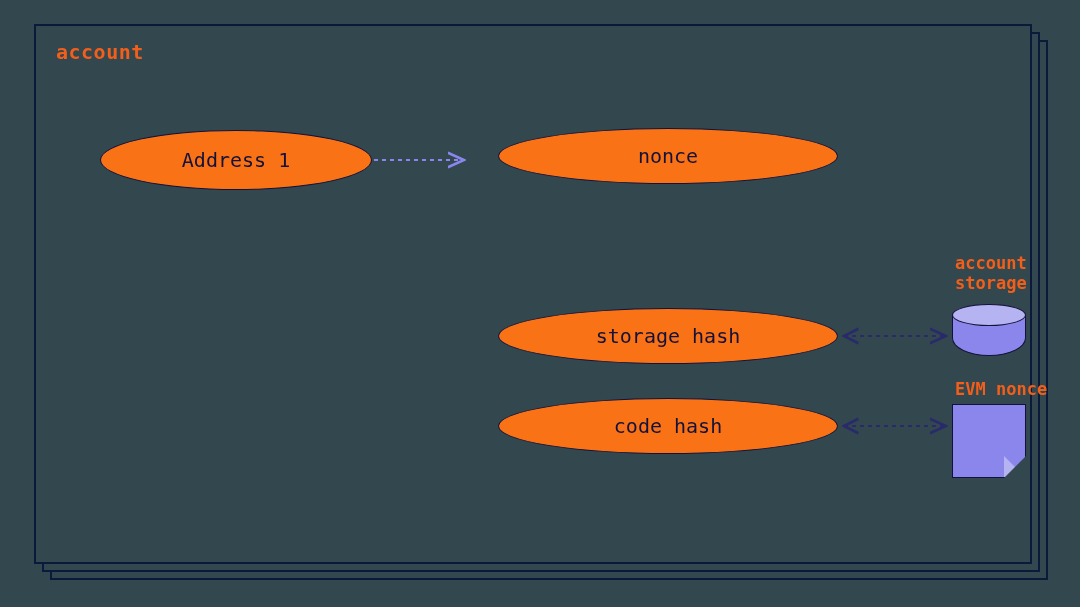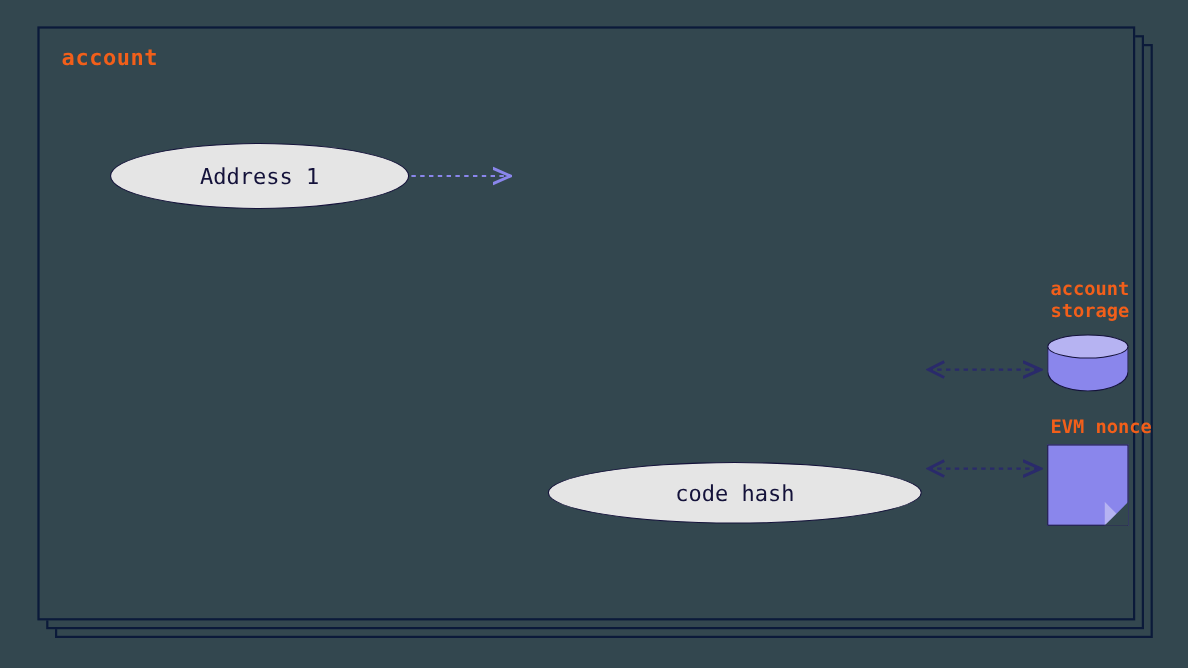--- a/index.html
+++ b/index.html
@@ -24,36 +24,36 @@
   .state-box {
     position: absolute;
     left: 468px;
     top: 70px;
     width: 402px;
     height: 460px;
     border: 2px solid #f25f1a;
   }
   .ellipse {
     position: absolute;
-    background: #e5e5e5;
+    background: #f97316;
     border: 1px solid #14123a;
     border-radius: 50%/50%;
     display: flex;
     align-items: center;
     justify-content: center;
     color: #14123a;
     font-size: 20px;
     font-family: ui-monospace, monospace;
   }
   .ellipse.address { left: 100px; top: 130px; width: 272px; height: 60px; }
   .state-ellipse { left: 498px; width: 340px; height: 56px; }
   .e-nonce   { top: 128px; }
   .e-balance { top: 218px; }
   .e-shash   { top: 308px; }
-  .e-chash   { top: 420px; }
+  .e-chash   { top: 398px; }
 
   .ext-label {
     position: absolute;
     color: #f25f1a;
     font-size: 17px;
     font-weight: 600;
     line-height: 1.15;
   }
   .lbl-storage { left: 955px; top: 254px; width: 100px; }
   .lbl-evm     { left: 955px; top: 380px; width: 100px; }
@@ -109,20 +109,26 @@
   <svg class="connector" style="left:372px; top:150px; width:100px; height:20px;">
     <defs>
       <marker id="ah" viewBox="0 0 10 10" refX="9" refY="5" markerWidth="9" markerHeight="9" orient="auto">
         <path d="M0,1 L9,5 L0,9" fill="none" stroke="#8a86ec" stroke-width="1.5"></path>
       </marker>
     </defs>
     <line x1="2" y1="10" x2="92" y2="10" stroke="#8a86ec" stroke-width="2" stroke-dasharray="4 4" marker-end="url(#ah)"></line>
   </svg>
 
 
+  <div class="ellipse state-ellipse e-nonce">
+    <span>nonce</span>
+  </div>
+  <div class="ellipse state-ellipse e-shash">
+    <span>storage hash</span>
+  </div>
   <div class="ellipse state-ellipse e-chash">
     <span>code hash</span>
   </div>
 
   <svg class="connector" style="left:838px; top:326px; width:116px; height:20px;">
     <defs>
       <marker id="ahL1" viewBox="0 0 10 10" refX="1" refY="5" markerWidth="9" markerHeight="9" orient="auto">
         <path d="M9,1 L1,5 L9,9" fill="none" stroke="#2a2a6b" stroke-width="1.5"></path>
       </marker>
       <marker id="ahR1" viewBox="0 0 10 10" refX="9" refY="5" markerWidth="9" markerHeight="9" orient="auto">

